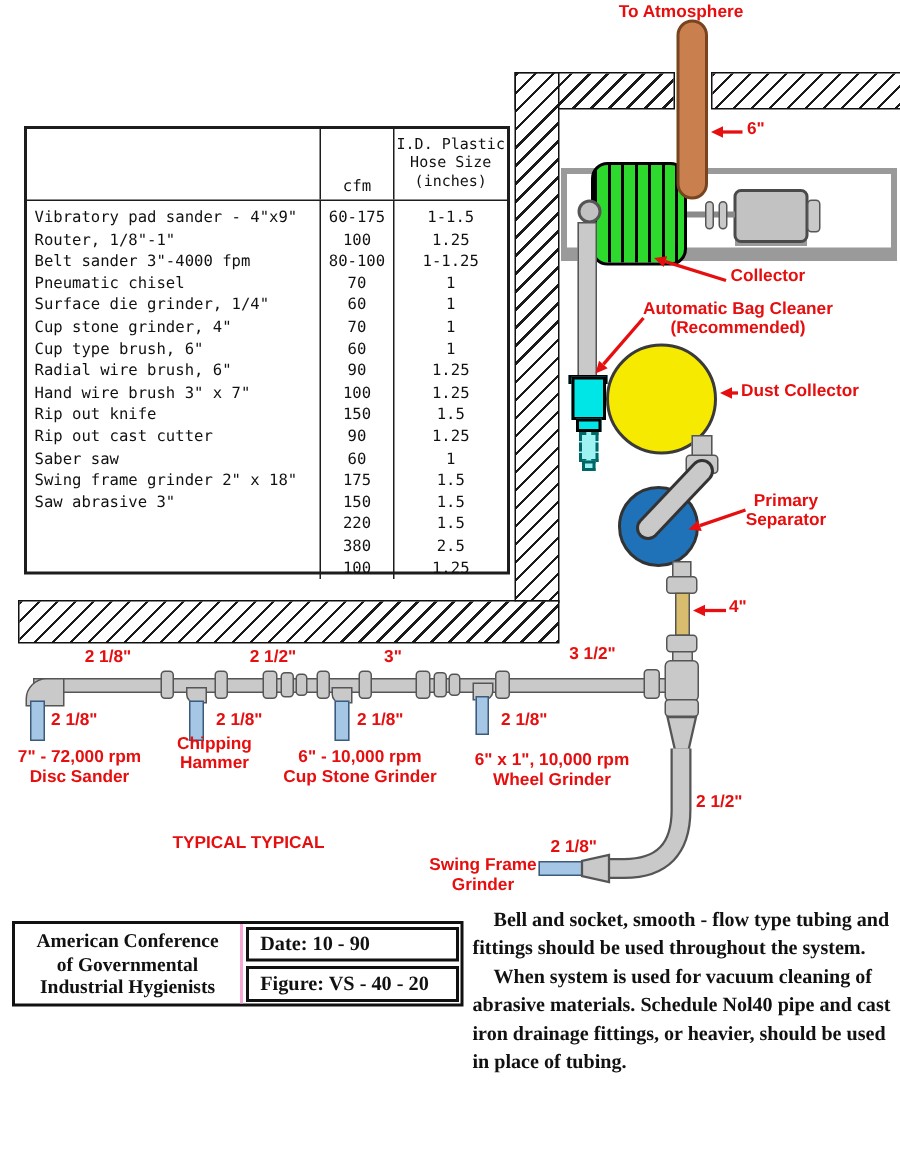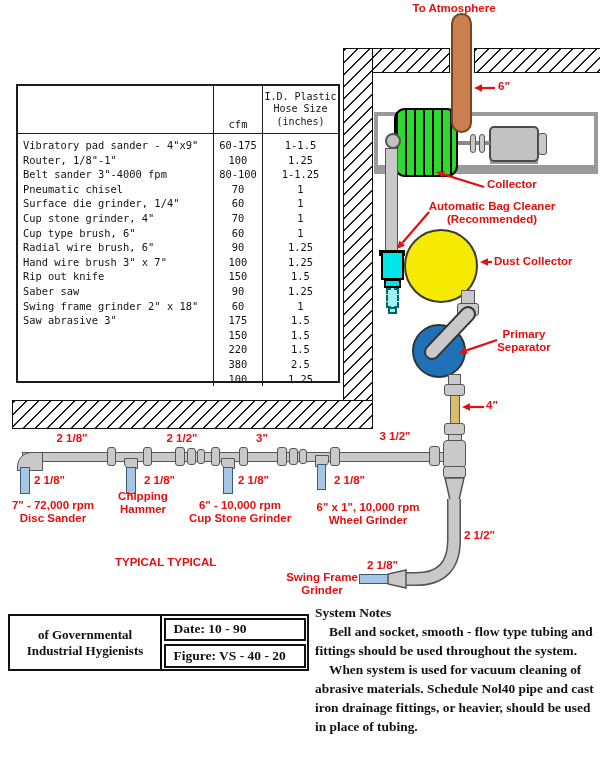--- a/index.html
+++ b/index.html
@@ -40,21 +40,21 @@
   .cyandash{position:absolute;background:#bffcfc;border:2px dashed #066;box-sizing:border-box;}
   
   .rlabel{position:absolute;color:#e60e0e;font-weight:bold;font-size:11.5px;line-height:12.5px;
           white-space:pre;z-index:60;}
   .rlabel.center{text-align:center;width:220px;}
   
   .acgih{position:absolute;left:8px;top:614px;width:301px;height:57px;border:2.5px solid #111;
          box-sizing:border-box;display:flex;font-family:"Liberation Serif",serif;color:#111;}
   .acgih-left{width:150px;display:flex;flex-direction:column;align-items:center;justify-content:center;
               font-weight:bold;font-size:13px;line-height:15.5px;text-align:center;}
-  .acgih-right{flex:1;display:flex;flex-direction:column;border-left:2px solid #000000;}
+  .acgih-right{flex:1;display:flex;flex-direction:column;border-left:2px solid #f9a8d4;}
   .acgih-cell{flex:1;border:2px solid #111;margin:1.5px;display:flex;align-items:center;
               padding-left:8px;font-weight:bold;font-size:13.5px;}
   .notes{position:absolute;left:315px;top:603px;width:282px;font-family:"Liberation Serif",serif;
          font-weight:bold;color:#111;font-size:13.4px;line-height:19px;}
   .notes p{margin:0;text-indent:14px;}
   .notes .nt{text-indent:0;}
   svg.overlay{position:absolute;left:0;top:0;z-index:50;pointer-events:none;}
 </style>
 </head>
 <body>
@@ -81,20 +81,21 @@
           <div class="vt-line vt-name">Vibratory pad sander - 4"x9"</div>
           <div class="vt-line vt-name">Router, 1/8"-1"</div>
           <div class="vt-line vt-name">Belt sander 3"-4000 fpm</div>
           <div class="vt-line vt-name">Pneumatic chisel</div>
           <div class="vt-line vt-name">Surface die grinder, 1/4"</div>
           <div class="vt-line vt-name">Cup stone grinder, 4"</div>
           <div class="vt-line vt-name">Cup type brush, 6"</div>
           <div class="vt-line vt-name">Radial wire brush, 6"</div>
           <div class="vt-line vt-name">Hand wire brush 3" x 7"</div>
           <div class="vt-line vt-name">Rip out knife</div>
+          <div class="vt-line vt-name">Rip out cast cutter</div>
           <div class="vt-line vt-name">Saber saw</div>
           <div class="vt-line vt-name">Swing frame grinder 2" x 18"</div>
           <div class="vt-line vt-name">Saw abrasive 3"</div>
         </div>
       <div class="vt-c2 vt-col" id="col-cfm">
           <div class="vt-line vt-num">60-175</div>
           <div class="vt-line vt-num">100</div>
           <div class="vt-line vt-num">80-100</div>
           <div class="vt-line vt-num">70</div>
           <div class="vt-line vt-num">60</div>
@@ -191,31 +192,31 @@
 
   <div class="bluepipe" style="left:20px;top:467px;width:10px;height:27px;"></div>
   <div class="bluepipe" style="left:126px;top:467px;width:10px;height:27px;"></div>
   <div class="bluepipe" style="left:223px;top:467px;width:10px;height:27px;"></div>
   <div class="bluepipe" style="left:317px;top:464px;width:9px;height:26px;"></div>
 
   <div class="bluepipe" style="left:359px;top:574px;width:31px;height:10px;"></div>
 
   <div class="acgih">
     <div class="acgih-left" id="org-lines">
+        <div>American Conference</div>
         <div>of Governmental</div>
         <div>Industrial Hygienists</div>
       </div>
     <div class="acgih-right">
       <div class="acgih-cell">Date: 10 - 90</div>
       <div class="acgih-cell">Figure: VS - 40 - 20</div>
     </div>
   </div>
 
   <div class="notes">
-    <p class="nt">System Notes</p>
     <p>Bell and socket, smooth - flow type tubing and fittings should be used throughout the system.</p>
     <p>When system is used for vacuum cleaning of abrasive materials.  Schedule Nol40 pipe and cast iron drainage fittings, or heavier, should be used in place of tubing.</p>
   </div>
 
   <svg class="overlay" width="600" height="769" viewBox="0 0 600 769">
 
     <line x1="468" y1="314" x2="432" y2="352" stroke="#333" stroke-width="16" stroke-linecap="round"></line>
     <line x1="468" y1="314" x2="432" y2="352" stroke="#c9c9c9" stroke-width="12" stroke-linecap="round"></line>
 
     <polygon points="445,478 464,478 459,500 450,500" fill="#c9c9c9" stroke="#555" stroke-width="1.5"></polygon>

